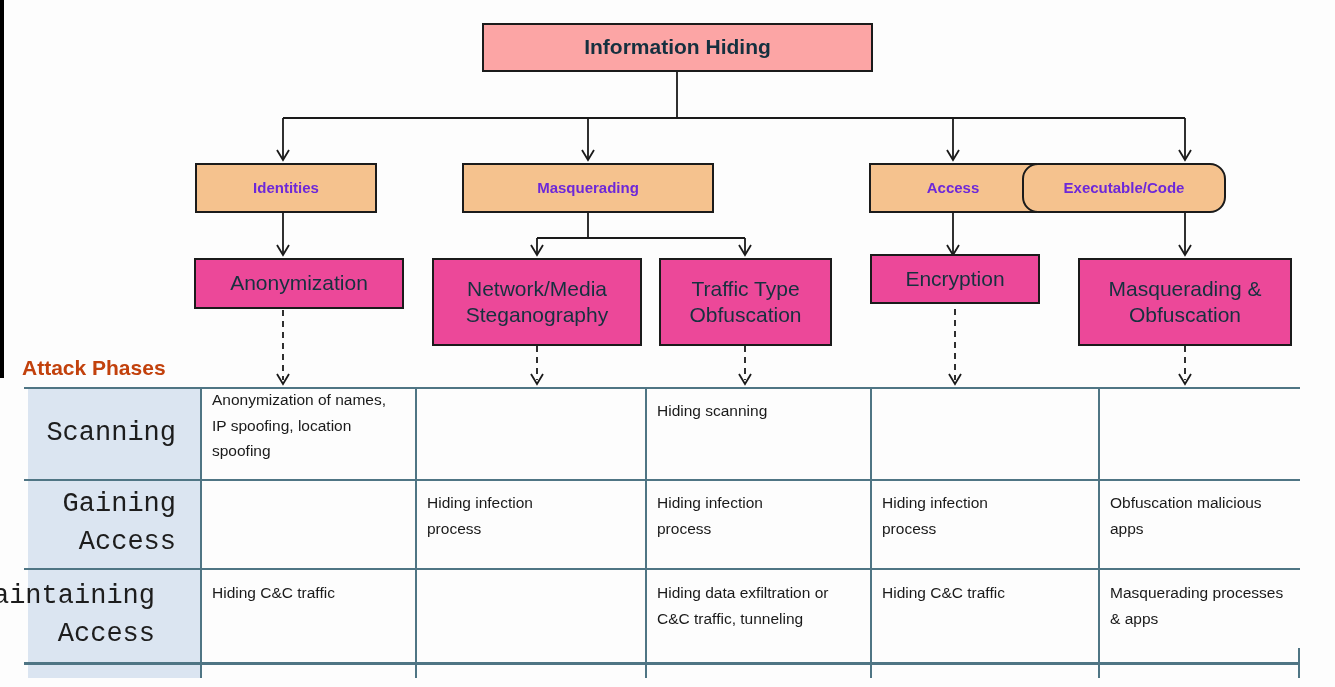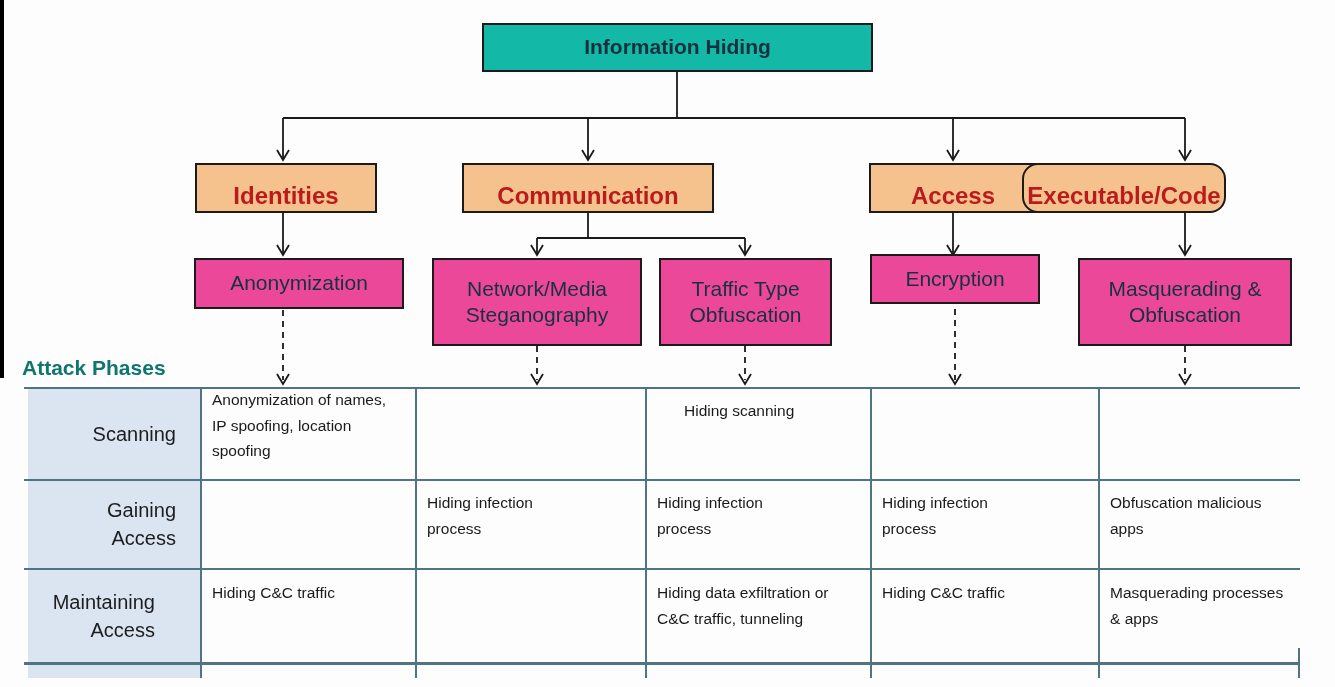--- a/index.html
+++ b/index.html
@@ -6,32 +6,32 @@
   .canvas{
     position:relative;width:1335px;height:687px;background:#fdfdfd;
     font-family:"Liberation Sans",sans-serif;overflow:hidden;
   }
   .edge-bar{position:absolute;left:0;top:0;width:4px;height:378px;background:#000;}
   svg.connectors{position:absolute;left:0;top:0;width:1335px;height:687px;pointer-events:none;}
   .box{
     position:absolute;display:flex;align-items:center;justify-content:center;
     text-align:center;border:2px solid #1b1b1b;box-sizing:border-box;line-height:1.25;
   }
-  .box.root{background:#14b8a6;font-weight:bold;font-size:21px;color:#15303f;}
-  .box.cat{background:#f5c28e;font-weight:bold;font-size:24px;color:#b91c1c;align-items:flex-end;}
+  .box.root{background:#fca5a5;font-weight:bold;font-size:21px;color:#15303f;}
+  .box.cat{background:#f5c28e;font-weight:bold;font-size:15px;color:#6d28d9;}
   .box.tech{background:#ec4899;font-weight:normal;font-size:21px;color:#16313f;}
-  .phases-title{position:absolute;font-weight:bold;font-size:21px;color:#0f766e;}
+  .phases-title{position:absolute;font-weight:bold;font-size:21px;color:#c2410c;}
   .hline{position:absolute;background:#4f7584;height:2px;}
   .hline.thick{height:3px;}
   .vline{position:absolute;background:#4f7584;width:2px;}
   .hdr-col{position:absolute;background:#dbe5f1;}
   .phase-cell{
     position:absolute;display:flex;align-items:center;justify-content:flex-end;
-    text-align:right;font-size:20px;color:#1d1d1d;white-space:pre-line;
-    line-height:1.4;box-sizing:border-box;padding-right:24px;
+    text-align:right;font-size:27px;color:#1d1d1d;white-space:pre-line;
+    line-height:1.4;box-sizing:border-box;padding-right:24px;font-family:Liberation Mono, monospace;
   }
   .tcell{
     position:absolute;font-size:15.5px;color:#1a1a1a;line-height:1.65;
     box-sizing:border-box;padding:9px 12px 0 10px;text-align:left;
   }
 </style>
 </head>
 <body>
 
 <div class="canvas">
@@ -83,21 +83,21 @@
   </svg>
 
   <div class="box root" style="left:482px;top:23px;width:391px;height:49px;">
     <span>Information Hiding</span>
   </div>
 
   <div class="box cat" style="left:195px;top:163px;width:182px;height:50px;">
     <span>Identities</span>
   </div>
   <div class="box cat" style="left:462px;top:163px;width:252px;height:50px;">
-    <span>Communication</span>
+    <span>Masquerading</span>
   </div>
   <div class="box cat" style="left:869px;top:163px;width:168px;height:50px;">
     <span>Access</span>
   </div>
   <div class="box cat" style="left:1022px;top:163px;width:204px;height:50px;border-radius:16px;">
     <span>Executable/Code</span>
   </div>
 
   <div class="box tech" style="left:194px;top:258px;width:210px;height:51px;">
     <span>Anonymization</span>
@@ -131,21 +131,21 @@
   <div class="vline" style="left:1298px;top:648px;height:30px;"></div>
 
   <div class="phase-cell" style="left:28px;top:388px;width:172px;height:91px;">Scanning</div>
   <div class="phase-cell" style="left:28px;top:480px;width:172px;height:88px;">Gaining
 Access</div>
   <div class="phase-cell" style="left:28px;top:570px;width:151px;height:92px;">Maintaining
 Access</div>
 
   <div class="tcell" style="left:202px;top:378px;width:211px;height:89px;">Anonymization of names, IP spoofing, location spoofing</div>
   <div class="tcell" style="left:417px;top:389px;width:226px;height:89px;"></div>
-  <div class="tcell" style="left:647px;top:389px;width:221px;height:112px;margin-left:27px;">Hiding scanning</div>
+  <div class="tcell" style="left:647px;top:389px;width:221px;height:112px;">Hiding scanning</div>
   <div class="tcell" style="left:872px;top:389px;width:224px;height:89px;"></div>
   <div class="tcell" style="left:1100px;top:389px;width:198px;height:89px;"></div>
 
   <div class="tcell" style="left:202px;top:481px;width:211px;height:85px;"></div>
   <div class="tcell" style="left:417px;top:481px;width:180px;height:85px;">Hiding infection process</div>
   <div class="tcell" style="left:647px;top:481px;width:180px;height:85px;">Hiding infection process</div>
   <div class="tcell" style="left:872px;top:481px;width:180px;height:85px;">Hiding infection process</div>
   <div class="tcell" style="left:1100px;top:481px;width:198px;height:85px;">Obfuscation malicious apps</div>
 
   <div class="tcell" style="left:202px;top:571px;width:211px;height:89px;">Hiding C&amp;C traffic</div>

